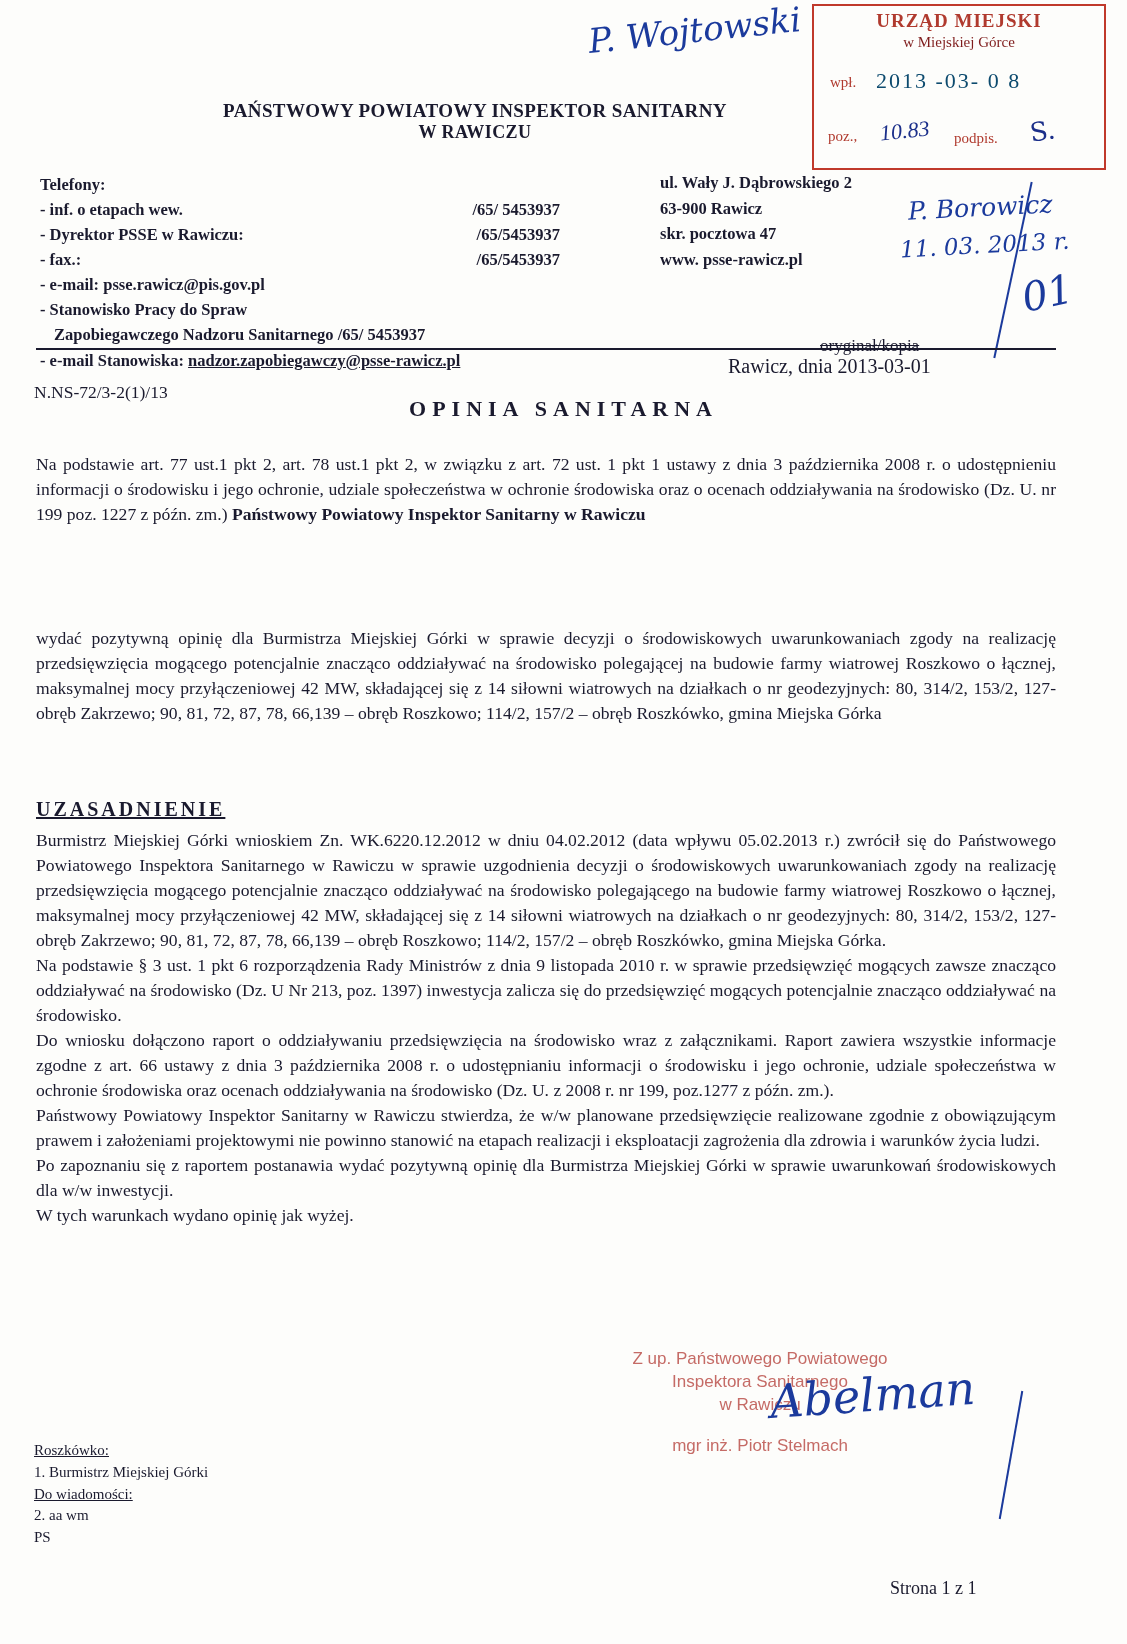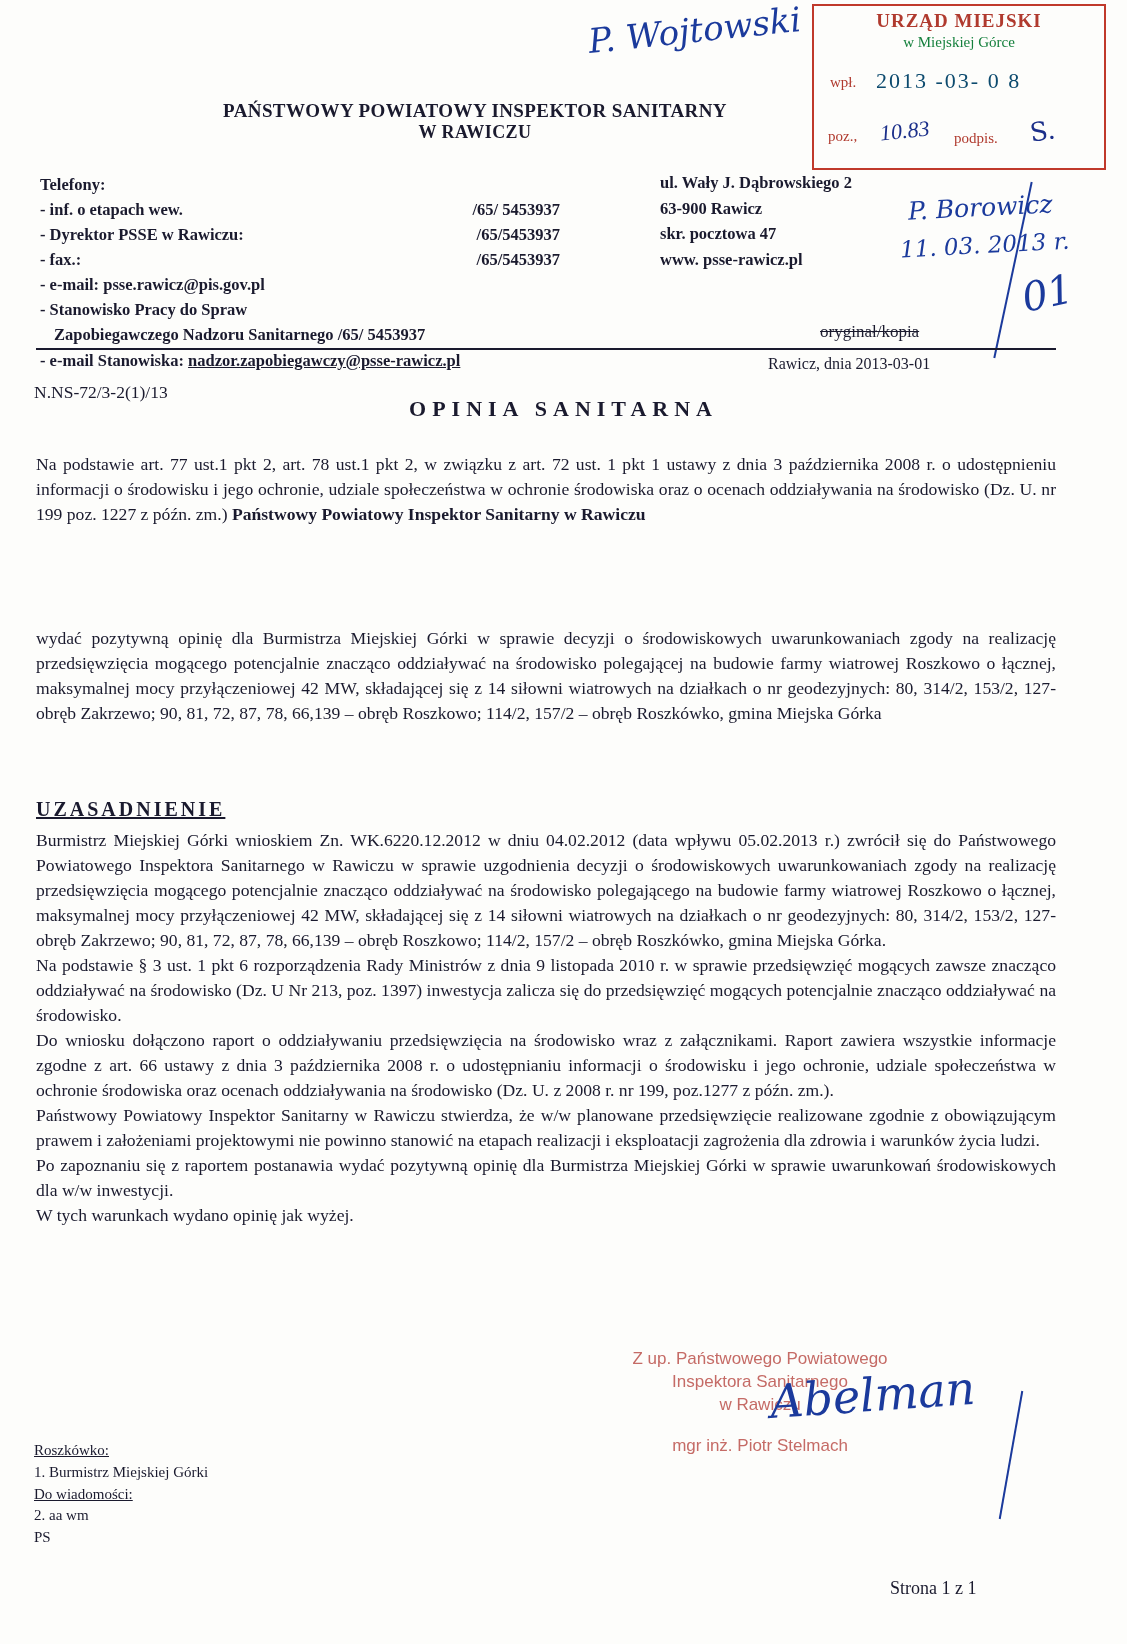--- a/index.html
+++ b/index.html
@@ -36,21 +36,21 @@
     font-weight: bold;
     font-size: 19px;
     letter-spacing: 1px;
     margin-top: 4px;
     color: #b03a2e;
   }
   .stamp-sub {
     text-align: center;
     font-size: 15px;
     margin-top: 2px;
-    color: #15803d;
+    color: #7f1d1d;
   }
   .stamp-date {
     position: absolute;
     left: 62px;
     top: 62px;
     font-size: 22px;
     letter-spacing: 2px;
     color: #0c4a6e;
   }
   .stamp-wpl { position: absolute; left: 16px; top: 68px; font-size: 15px; }
@@ -147,30 +147,29 @@
     left: 36px;
     top: 348px;
     width: 1020px;
     height: 2px;
     background: #1a1a2e;
   }
 
   .orig-kopia {
     position: absolute;
     left: 820px;
-    top: 322px;
+    top: 336px;
     font-size: 17px;
   }
   .orig-kopia .strike { text-decoration: line-through; }
   .place-date {
     position: absolute;
     left: 728px;
     top: 355px;
-    font-size: 16px;
-    margin-left: 40px;
+    font-size: 20px;
   }
 
   .refno {
     position: absolute;
     left: 34px;
     top: 382px;
     font-size: 17.5px;
   }
 
   .doc-title {

